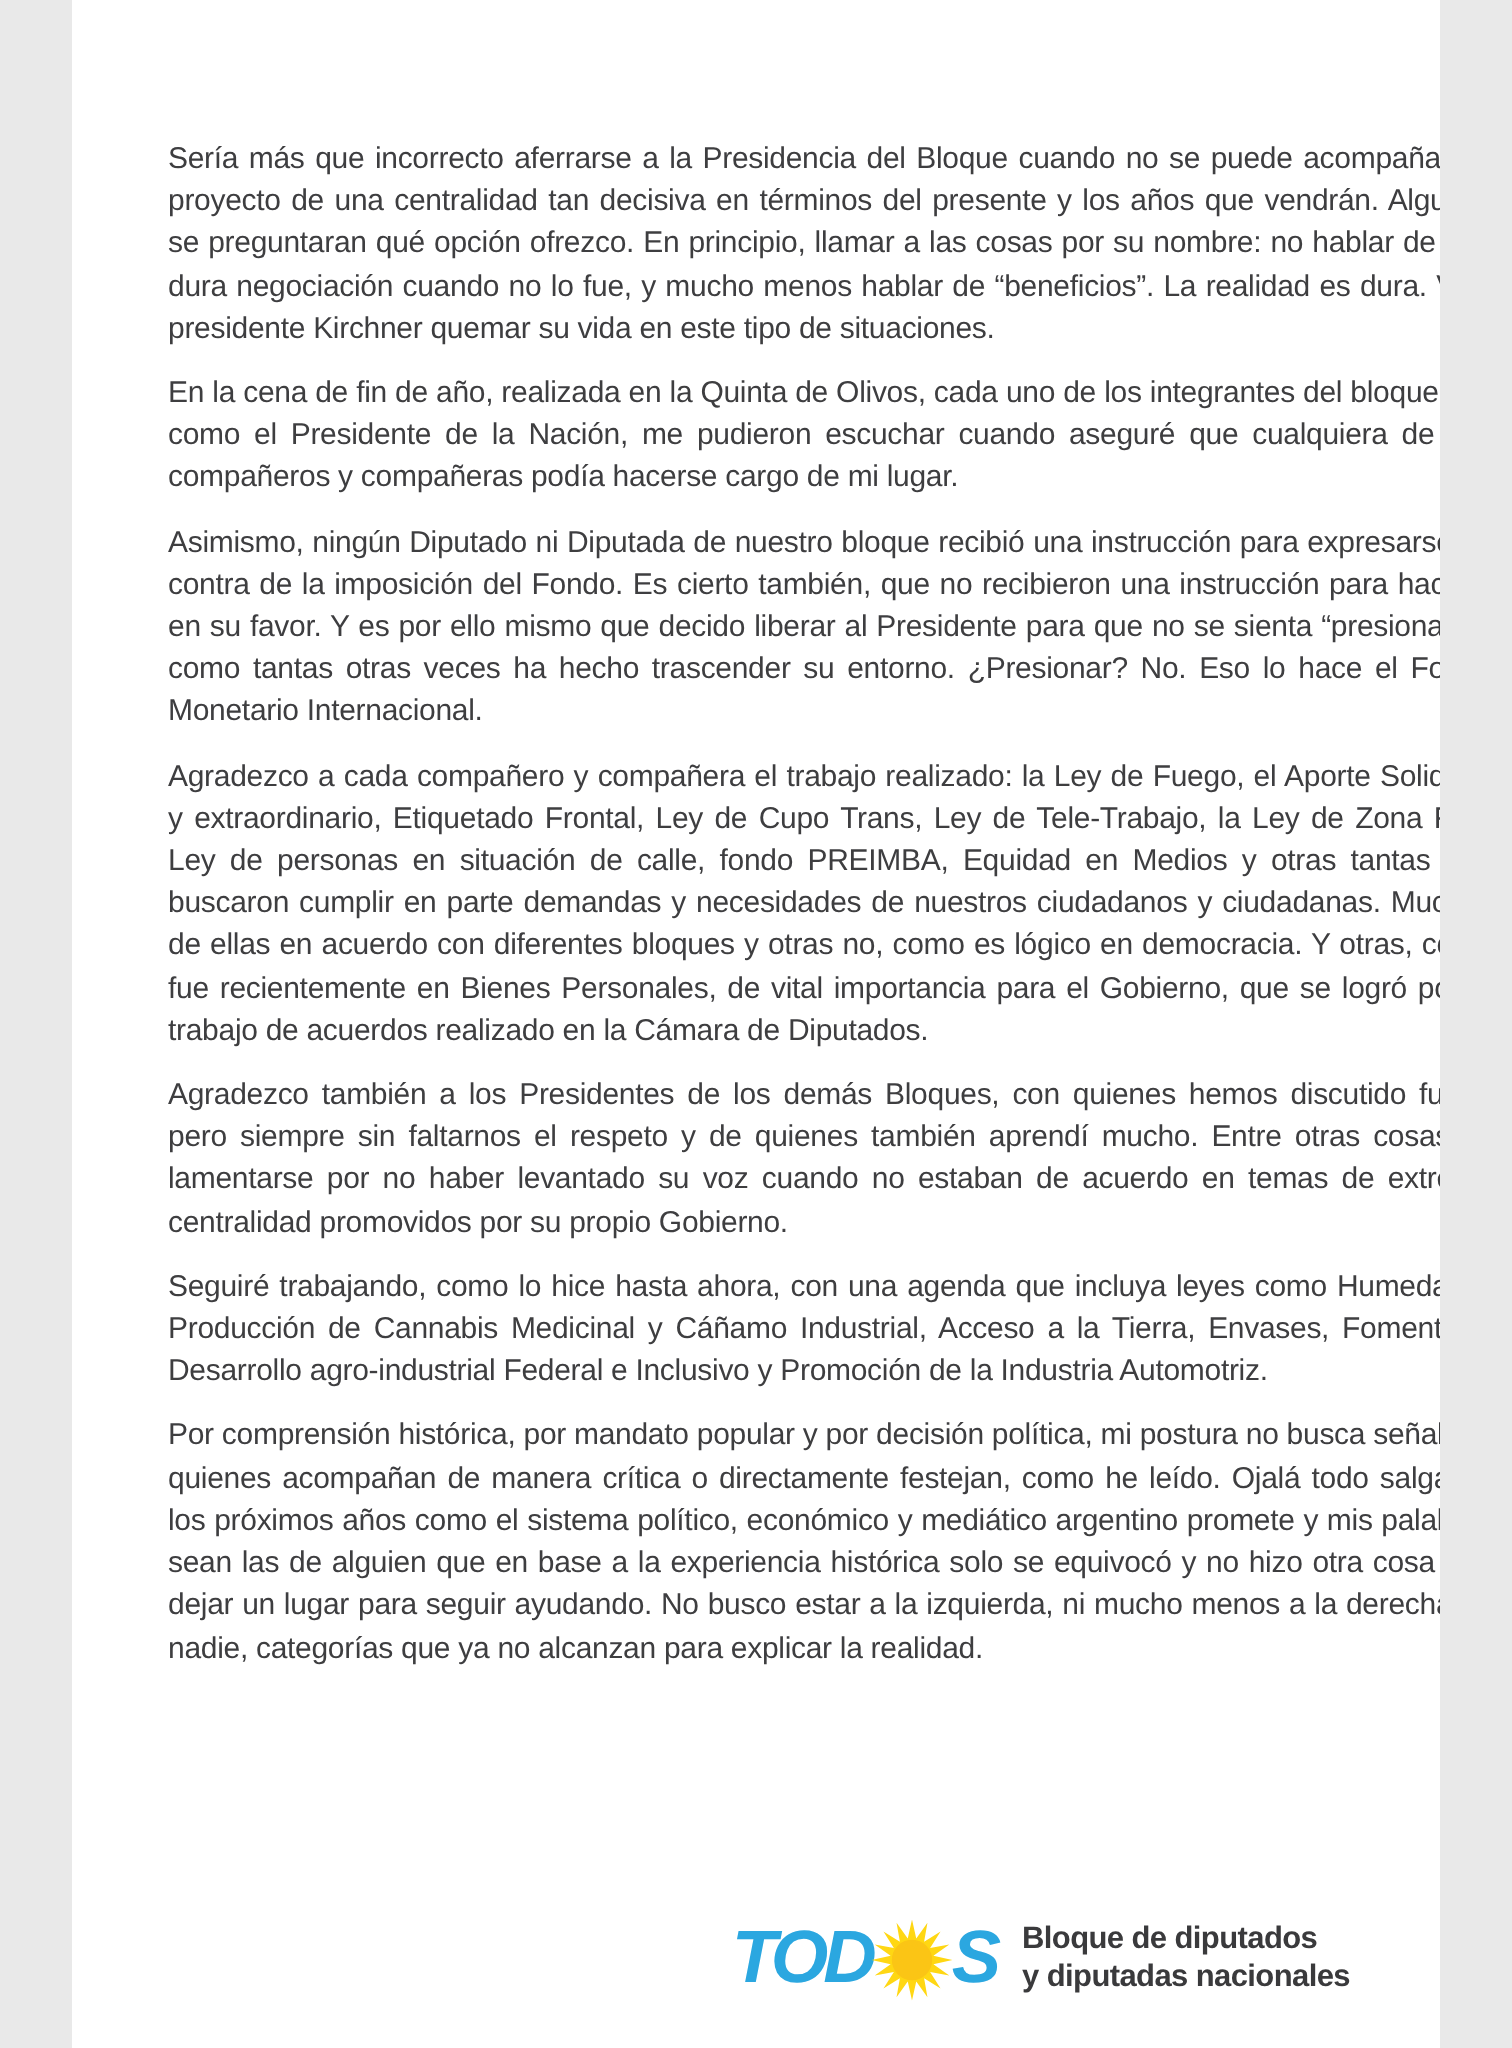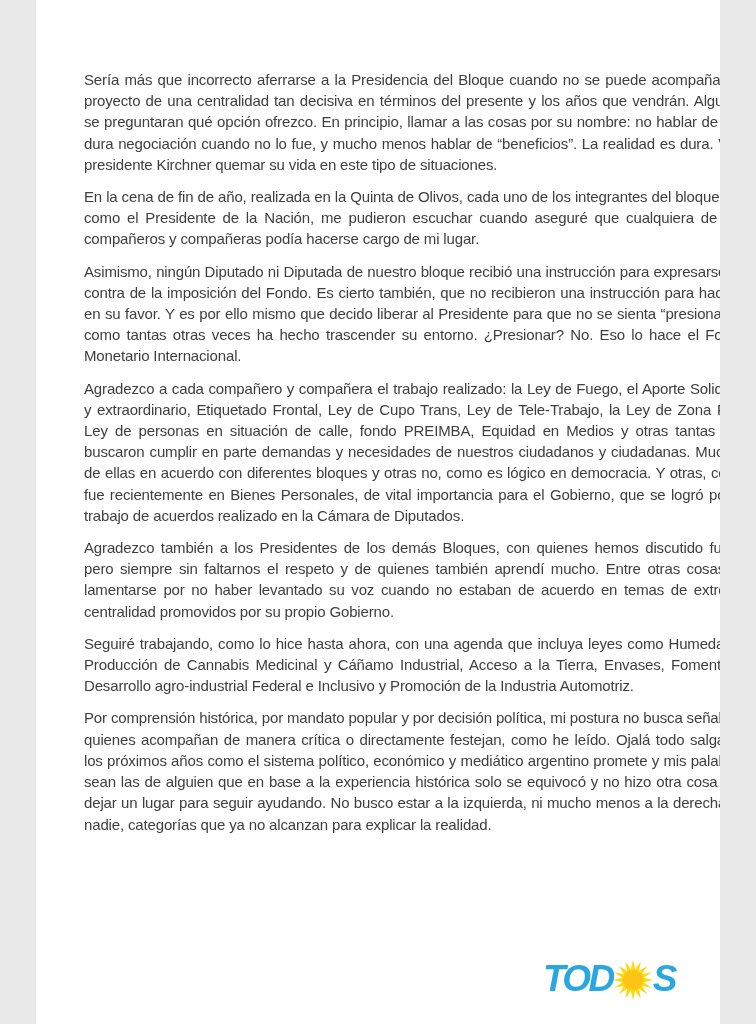--- a/index.html
+++ b/index.html
@@ -90,15 +90,19 @@
     <div class="logo">
       <span class="logo-txt">TOD</span>
       <span class="sun">
         <svg id="sun-svg" viewBox="-52 -52 104 104" width="42" height="42" aria-hidden="true">
           <polygon id="sun-rays" points="50.00,0.00 26.48,5.27 46.19,19.13 22.45,15.00 35.36,35.36 15.00,22.45 19.13,46.19 5.27,26.48 0.00,50.00 -5.27,26.48 -19.13,46.19 -15.00,22.45 -35.36,35.36 -22.45,15.00 -46.19,19.13 -26.48,5.27 -50.00,0.00 -26.48,-5.27 -46.19,-19.13 -22.45,-15.00 -35.36,-35.36 -15.00,-22.45 -19.13,-46.19 -5.27,-26.48 -0.00,-50.00 5.27,-26.48 19.13,-46.19 15.00,-22.45 35.36,-35.36 22.45,-15.00 46.19,-19.13 26.48,-5.27" fill="#ffd713"></polygon>
           <circle id="sun-core" r="25" fill="#fbc515"></circle>
         </svg>
       </span>
       <span class="logo-txt">S</span>
     </div>
+    <div class="caption">
+      <div>Bloque de diputados</div>
+      <div>y diputadas nacionales</div>
+    </div>
   </div>
 
 </div>
 
 </body></html>

